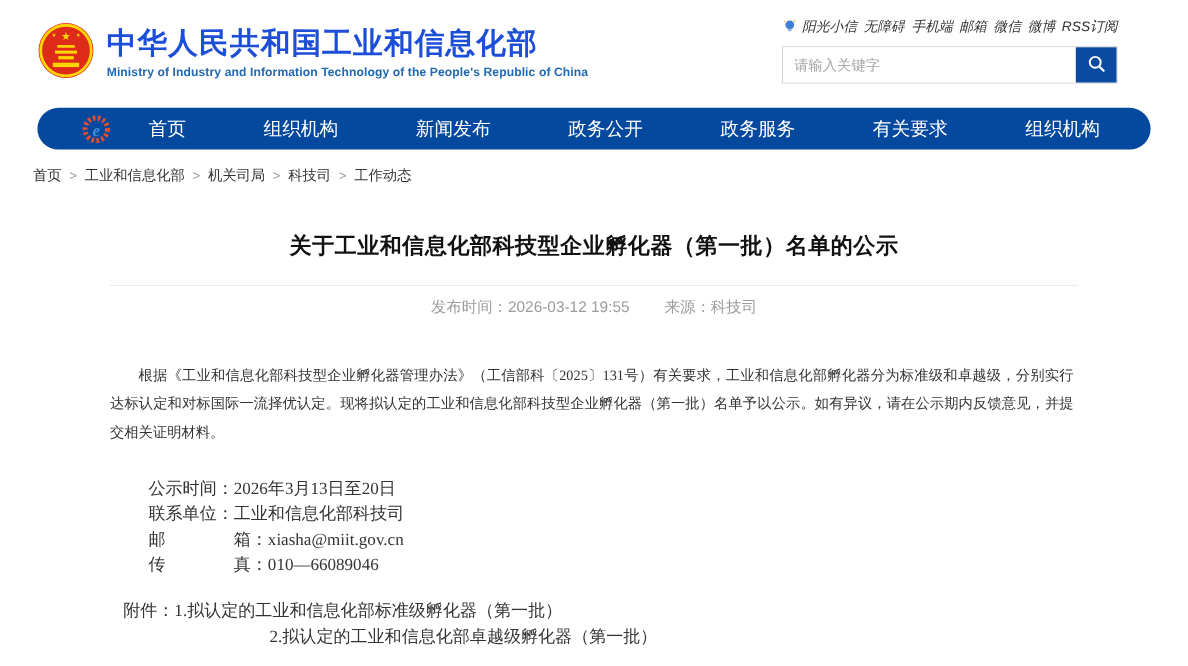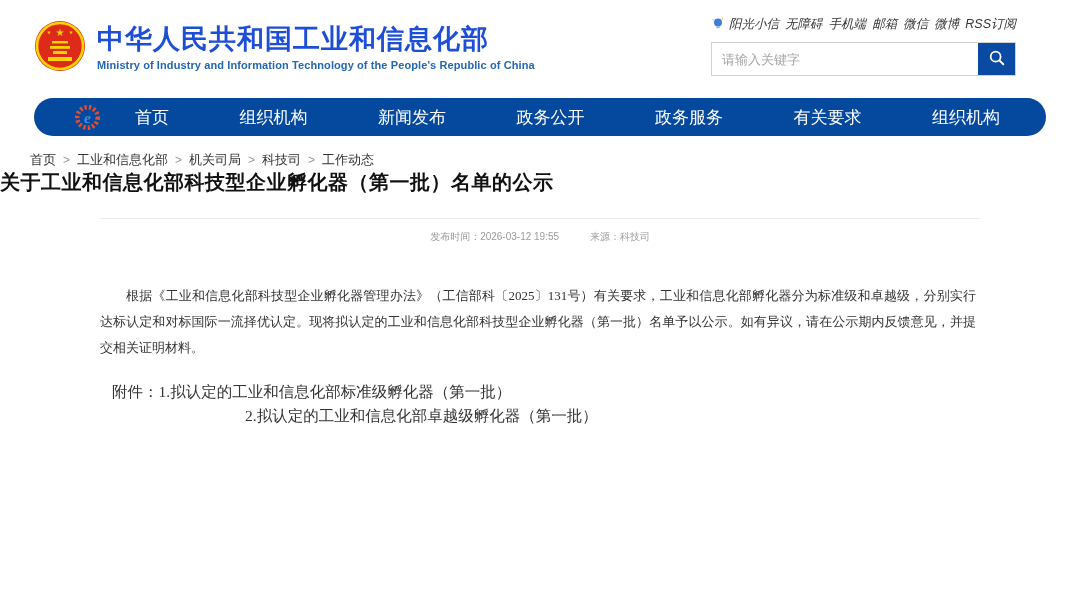--- a/index.html
+++ b/index.html
@@ -30,23 +30,23 @@
   .nav-logo { width:27px; height:27px; margin-right:34px; flex:0 0 auto; }
   .nav-list { flex:1; display:flex; justify-content:space-between; align-items:center; }
   .nav-item { color:#fff; font-size:17px; cursor:pointer; white-space:nowrap; }
 
   
   .breadcrumb { margin:15px 0 0 30px; font-size:13px; color:#333; display:flex; align-items:center; gap:7px; }
   .breadcrumb .crumb { cursor:pointer; }
   .breadcrumb .sep { color:#999; font-size:12px; }
 
   
-  .article-title { text-align:left; font-size:20px; font-weight:700; color:#111; letter-spacing:0.5px; }
+  .article-title { text-align:center; margin-top:41px; font-size:20px; font-weight:700; color:#111; letter-spacing:0.5px; }
   .divider { width:880px; margin:22px auto 0; border-top:1px solid #ebebeb; height:0; }
-  .meta { text-align:center; margin-top:11px; font-size:10px; color:#9c9c9c; }
+  .meta { text-align:center; margin-top:11px; font-size:14px; color:#9c9c9c; }
   .meta .m-src { margin-left:28px; }
 
   .article-body { margin:39px 104px 0 100px; font-family:"Liberation Serif", serif;
                   font-size:13px; line-height:26px; color:#333; text-align:justify; }
   .article-body p { text-indent:2em; }
 
   .info-block { margin:27px 0 0 135px; font-family:"Liberation Serif", serif;
                 font-size:15.5px; line-height:23px; color:#333; }
 
   .attachments { margin:19px 0 0 112px; font-family:"Liberation Serif", serif;
@@ -148,18 +148,24 @@
   <div class="divider"></div>
   <div class="meta">
     <span>发布时间：</span><span>2026-03-12 19:55</span>
     <span class="m-src">来源：</span><span>科技司</span>
   </div>
 
   <div class="article-body">
     <p>根据《工业和信息化部科技型企业孵化器管理办法》（工信部科〔2025〕131号）有关要求，工业和信息化部孵化器分为标准级和卓越级，分别实行达标认定和对标国际一流择优认定。现将拟认定的工业和信息化部科技型企业孵化器（第一批）名单予以公示。如有异议，请在公示期内反馈意见，并提交相关证明材料。</p>
   </div>
 
+  <div class="info-block">
+    <div>公示时间：2026年3月13日至20日</div>
+    <div>联系单位：工业和信息化部科技司</div>
+    <div>邮　　　　箱：xiasha@miit.gov.cn</div>
+    <div>传　　　　真：010—66089046</div>
+  </div>
 
   <div class="attachments">
     <div><span>附件：</span><span class="attach-item">1.拟认定的工业和信息化部标准级孵化器（第一批）</span></div>
     <div class="attach-line2"><span class="attach-item">2.拟认定的工业和信息化部卓越级孵化器（第一批）</span></div>
   </div>
 </div>
 
 </body></html>

